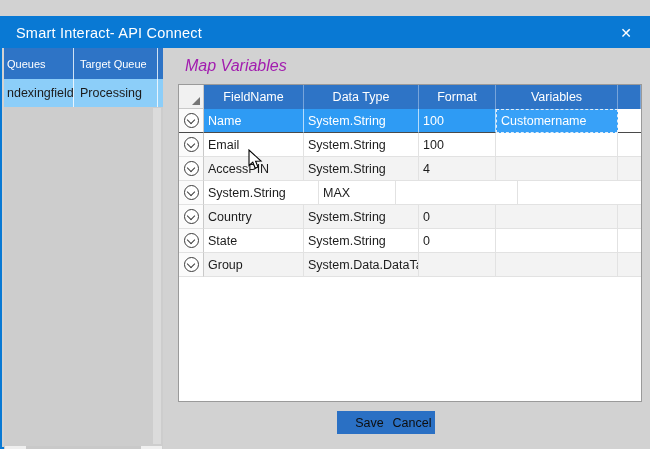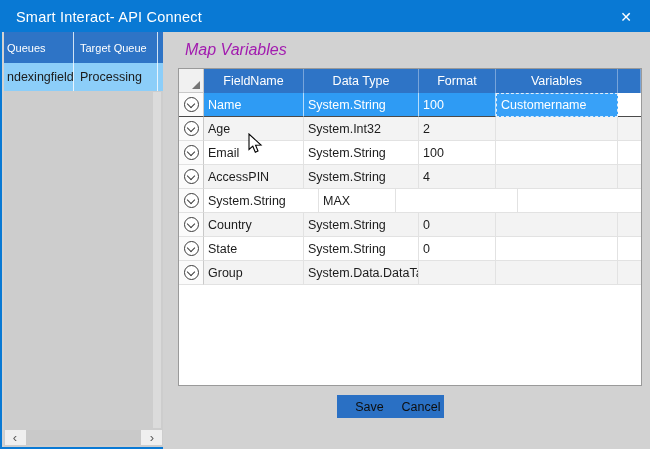--- a/index.html
+++ b/index.html
@@ -1,21 +1,21 @@
 <!DOCTYPE html>
 <html><head>
 <meta charset="utf-8">
 <style>
   html,body{margin:0;padding:0;}
   body{
     width:650px;height:449px;position:relative;overflow:hidden;
     font-family:"Liberation Sans","DejaVu Sans",sans-serif;
     background:#D2D2D2;
   }
-  #window{position:absolute;inset:0;border:2px solid #0979D4;box-sizing:border-box;}
+  #window{position:absolute;inset:0;border:2px solid #0979D4;box-sizing:border-box;margin-top:16px;}
 
   
   .titlebar{position:absolute;left:0;top:0;width:650px;height:30px;background:#0979D4;
     color:#fff;display:flex;align-items:center;box-sizing:border-box;padding-left:14px;}
   .titlebar .title{font-size:14.5px;letter-spacing:.2px;}
   .close-btn{position:absolute;right:9px;top:0;width:34px;height:30px;display:flex;
     align-items:center;justify-content:center;color:#fff;font-size:14px;cursor:default;}
 
   
   .left-panel{position:absolute;left:2px;top:30px;width:159px;height:415px;background:#CDCDCD;overflow:hidden;}
@@ -66,21 +66,21 @@
   .circ{width:15px;height:15px;border:1px solid #3c3c3c;border-radius:50%;position:relative;
     display:inline-block;background:#fff;box-sizing:border-box;}
   .circ::after{content:"";position:absolute;left:3.5px;top:2.5px;width:5px;height:5px;
     border-right:1.6px solid #3c3c3c;border-bottom:1.6px solid #3c3c3c;transform:rotate(45deg);}
 
   
   .btn{position:absolute;top:363px;height:23px;background:#2A70C4;color:#0e0e0e;
     font-size:12.5px;display:flex;align-items:center;justify-content:center;
     border:none;font-family:inherit;}
   .btn-save{left:174px;width:65px;}
-  .btn-cancel{left:235px;width:46px;}
+  .btn-cancel{left:226px;width:46px;}
 
   
   .cursor{position:absolute;left:246px;top:131px;z-index:20;pointer-events:none;}
 </style>
 </head>
 <body>
 
 <div id="window">
 
   <div class="titlebar">
@@ -125,30 +125,20 @@
           <div class="grow selected">
     <div class="cell ch">
       <span class="circ"></span>
     </div>
     <div class="cell c1">Name</div>
     <div class="cell c2">System.String</div>
     <div class="cell c3">100</div>
     <div class="cell c4 focus-cell">Customername</div>
     <div class="cell c5 filler"></div>
   </div>
-          <div class="grow alt">
-    <div class="cell ch">
-      <span class="circ"></span>
-    </div>
-    <div class="cell c1">Age</div>
-    <div class="cell c2">System.Int32</div>
-    <div class="cell c3">2</div>
-    <div class="cell c4"></div>
-    <div class="cell c5 filler"></div>
-  </div>
           <div class="grow">
     <div class="cell ch">
       <span class="circ"></span>
     </div>
     <div class="cell c1">Email</div>
     <div class="cell c2">System.String</div>
     <div class="cell c3">100</div>
     <div class="cell c4"></div>
     <div class="cell c5 filler"></div>
   </div>

